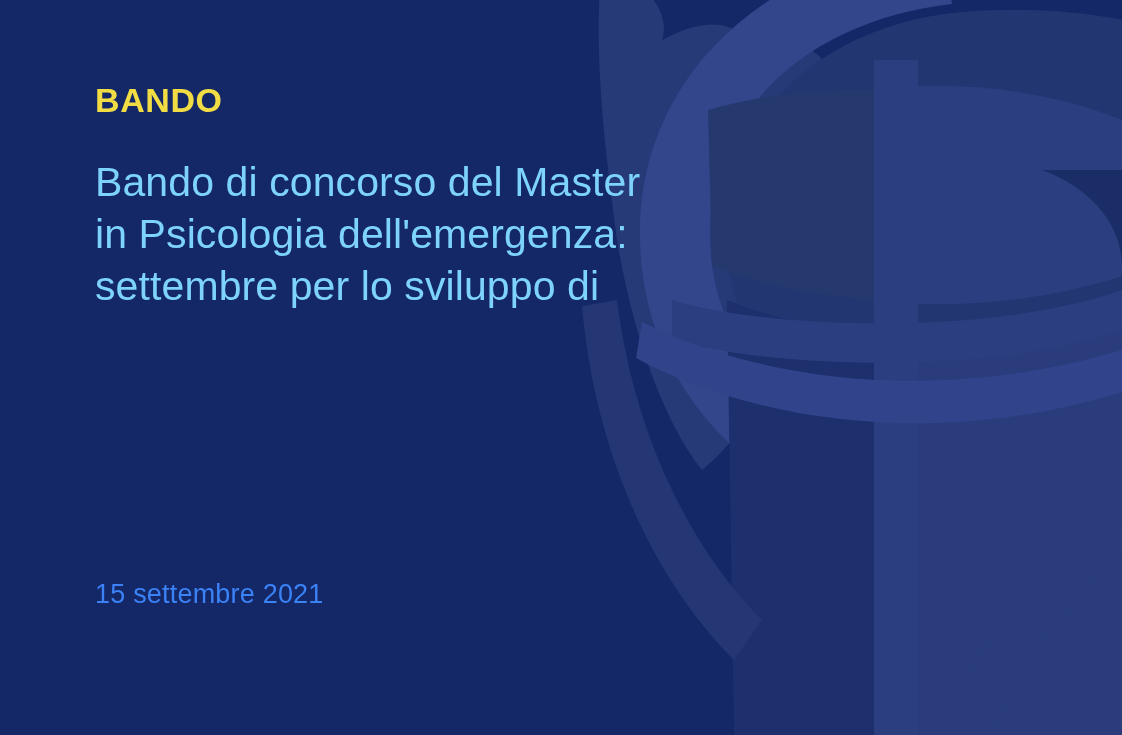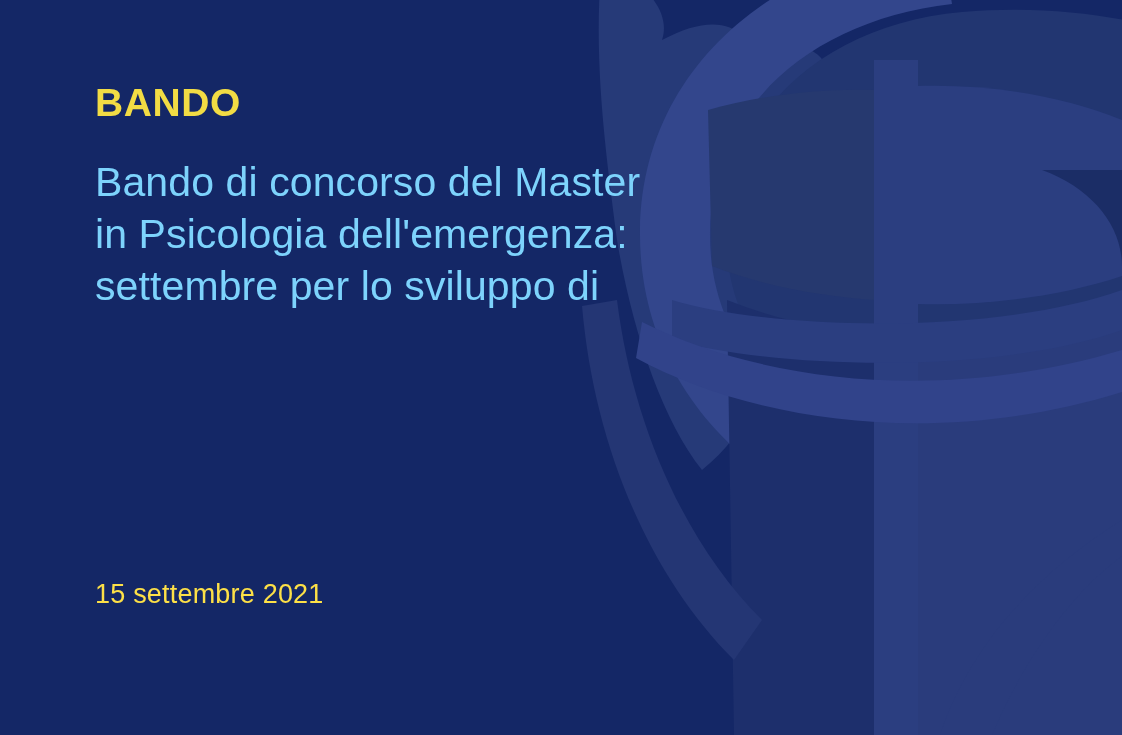--- a/index.html
+++ b/index.html
@@ -46,21 +46,21 @@
     width: 640px;
     height: 735px;
     z-index: 2;
   }
 
   .eyebrow {
     position: absolute;
     top: 82px;
     left: 0;
     margin: 0;
-    font-size: 39px;
+    font-size: 34px;
     font-weight: bold;
     letter-spacing: 0.6px;
     line-height: 1.1;
     color: #f2dc44;
     white-space: nowrap;
   }
 
   .headline {
     position: absolute;
     top: 156px;
@@ -79,21 +79,21 @@
   }
 
   .date {
     position: absolute;
     top: 578px;
     left: 0;
     margin: 0;
     font-size: 27px;
     font-weight: normal;
     line-height: 1.2;
-    color: #fde047;
+    color: #3b82f6;
     letter-spacing: 0.2px;
     white-space: nowrap;
   }
 </style>
 </head>
 <body>
 
 <div class="poster">
 
   <div class="watermark">

